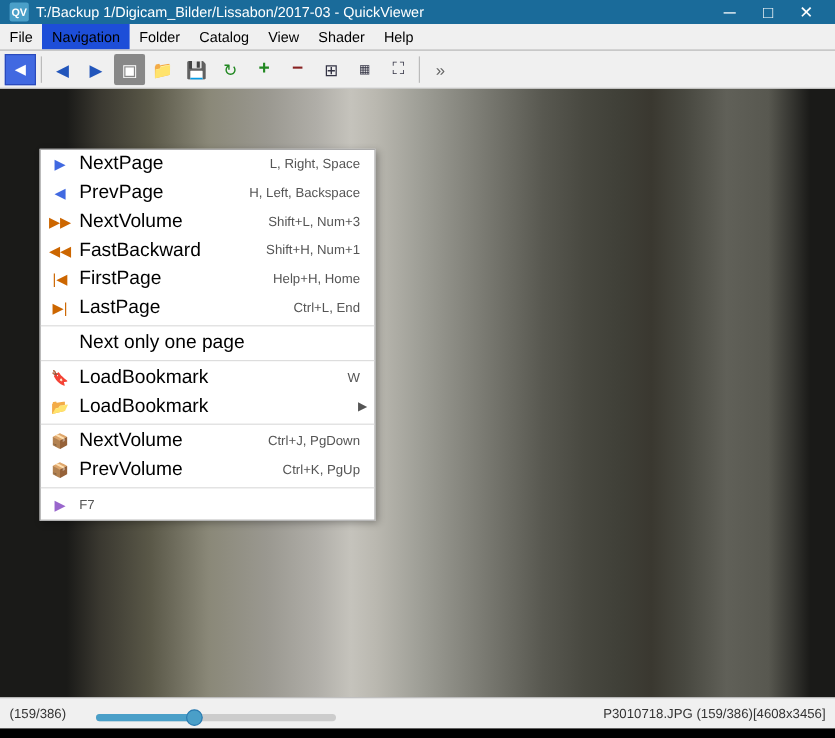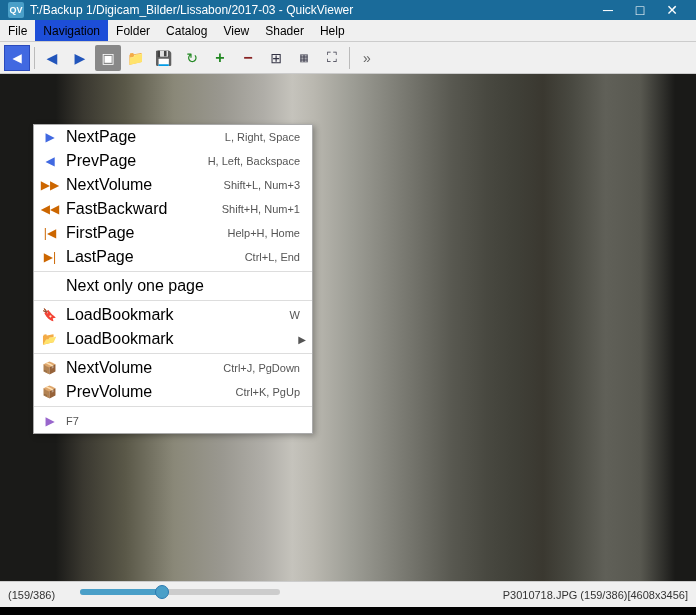--- a/index.html
+++ b/index.html
@@ -118,21 +118,21 @@
       background: #f0f0f0;
       height: 26px;
       border-top: 1px solid #ccc;
       display: flex;
       align-items: center;
       padding: 0 8px;
       font-size: 11px;
       color: #333;
       justify-content: space-between;
     }
-    .status-left { display: flex; align-items: flex-start; gap: 25px; }
+    .status-left { display: flex; align-items: flex-end; gap: 25px; }
 
     
     .nav-left-btn {
       width: 26px; height: 26px;
       background: #4169e1;
       display: flex; align-items: center; justify-content: center;
       cursor: pointer; color: white; font-size: 12px;
       border: 1px solid #2a4abc;
     }
   </style>

